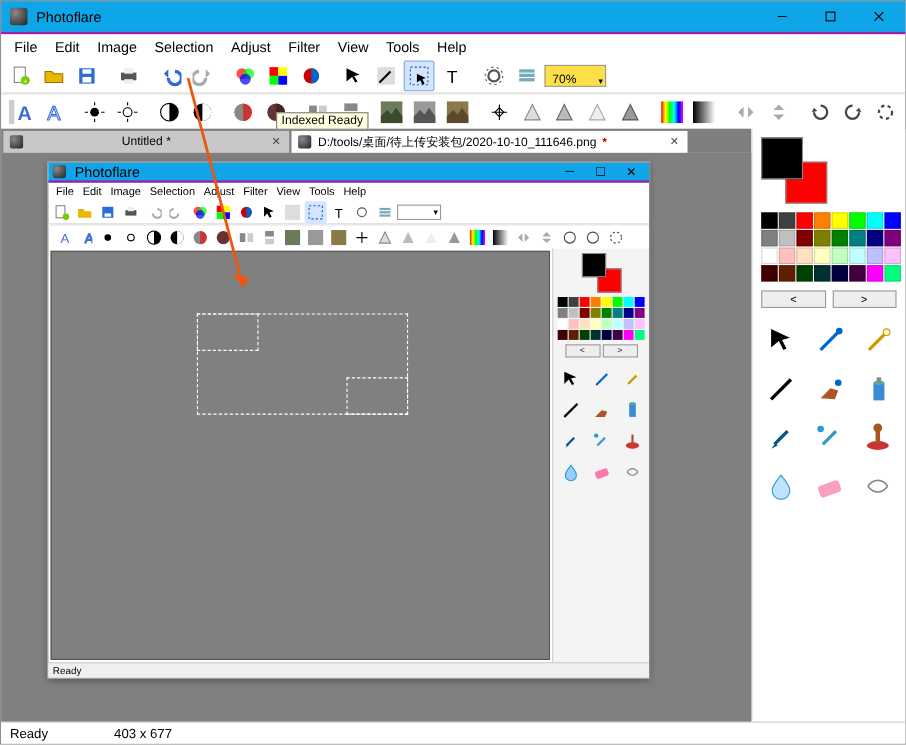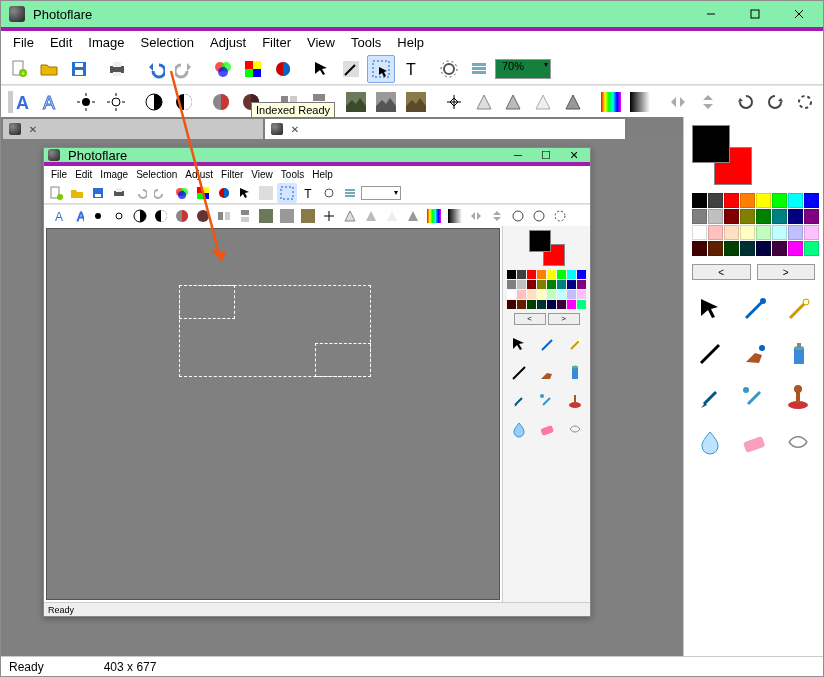--- a/index.html
+++ b/index.html
@@ -1,30 +1,30 @@
 <!DOCTYPE html>
 <html><head>
 <meta charset="utf-8">
 <style>
 * { box-sizing: border-box; margin: 0; padding: 0; font-family: "Segoe UI", Tahoma, sans-serif; }
 html, body { width: 824px; height: 677px; overflow: hidden; background: #fff; }
 .window { width: 824px; height: 677px; border: 1px solid #8e8e8e; display: flex; flex-direction: column; position: relative; }
-.titlebar { height: 30px; display: flex; align-items: center; padding: 0 2px 0 8px; background: #86efac; border-bottom: 4px solid #a21caf; flex-shrink:0;}
+.titlebar { height: 30px; display: flex; align-items: center; padding: 0 2px 0 8px; background: #0ea5e9; border-bottom: 2px solid #a21caf; flex-shrink:0;}
 .titlebar .logo { width: 16px; height: 16px; border-radius: 3px; background: radial-gradient(circle at 30% 30%, #888, #222); margin-right: 8px; flex-shrink:0;}
 .titlebar .title { font-size: 13px; }
 .winbtns { margin-left: auto; display: flex; }
 .winbtn { width: 44px; height: 28px; display: flex; align-items: center; justify-content: center; font-size: 11px; }
 .winbtn svg { width: 10px; height: 10px; }
 .menubar { height: 22px; display: flex; align-items: center; gap: 4px; padding: 0 6px; font-size: 13px; flex-shrink:0;}
 .menubar span { padding: 2px 6px; }
 .toolbar, .toolbar2 { height: 32px; display: flex; align-items: center; gap: 2px; padding: 0 4px; border-bottom: 1px solid #d8d8d8; flex-shrink:0;}
 .toolbar2 { border-bottom: none; border-top: 1px solid #e5e5e5;}
 .tbtn { width: 28px; height: 28px; display: flex; align-items: center; justify-content: center; border-radius: 2px; }
 .sep { width: 6px; }
-.zoombox { width: 56px; height: 20px; font-size: 11px; border: 1px solid #999; padding: 0 2px 0 6px; display:flex; align-items:flex-start; background:#15803d; justify-content:space-between;}
+.zoombox { width: 56px; height: 20px; font-size: 11px; border: 1px solid #999; padding: 0 2px 0 6px; display:flex; align-items:flex-end; background:#fde047; justify-content:space-between;}
 .tooltip { position:absolute; top:101px; left:250px; background:#ffffe1; border:1px solid #7a7a7a; font-size:11px; padding:1px 4px; z-index:50;}
 .body { flex: 1; display: flex; min-height: 0; }
 .editor { flex: 1; display: flex; flex-direction: column; min-width: 0; }
 .tabs { height: 22px; background:#7f7f7f; display:flex; align-items:flex-end; padding:0 2px; gap:2px; flex-shrink:0;}
 .tab { height: 20px; background:#c8c8c8; display:flex; align-items:center; font-size:11px; padding:0 6px 0 6px; gap:6px; position:relative;}
 .tab.active { background:#fff; }
 .tab .ic { width:12px;height:12px;background:radial-gradient(circle at 30% 30%,#888,#222);border-radius:2px; flex-shrink:0;}
 .tab .cl { width:12px;height:12px;display:flex;align-items:center;justify-content:center;font-size:10px;color:#444; flex-shrink:0;}
 .tab .star { color:#c00; font-weight:bold; margin-left:2px;}
 .canvasarea { flex:1; background:#808080; position:relative; overflow:hidden; }
@@ -393,24 +393,26 @@
           <circle cx="10" cy="10" r="6" fill="none" stroke="#444" stroke-width="2" stroke-dasharray="3 3"></circle>
         </svg>
       </div>
   </div>
 
   <div class="body">
     <div class="editor">
       <div class="tabs">
         <div class="tab" style="width:260px">
           <div class="ic"></div>
+          <span style="flex:1;text-align:center"><span>Untitled *</span></span>
           <div class="cl">✕</div>
         </div>
         <div class="tab active" style="width:360px">
           <div class="ic"></div>
+          <span style="flex:1;overflow:hidden;white-space:nowrap;"><span>D:/tools/桌面/待上传安装包/2020-10-10_111646.png </span><span class="star">*</span></span>
           <div class="cl">✕</div>
         </div>
       </div>
 
       <div class="canvasarea">
 
         <div class="innerwin">
           <div class="titlebar">
             <div class="logo"></div>
             <div class="title">Photoflare</div>

